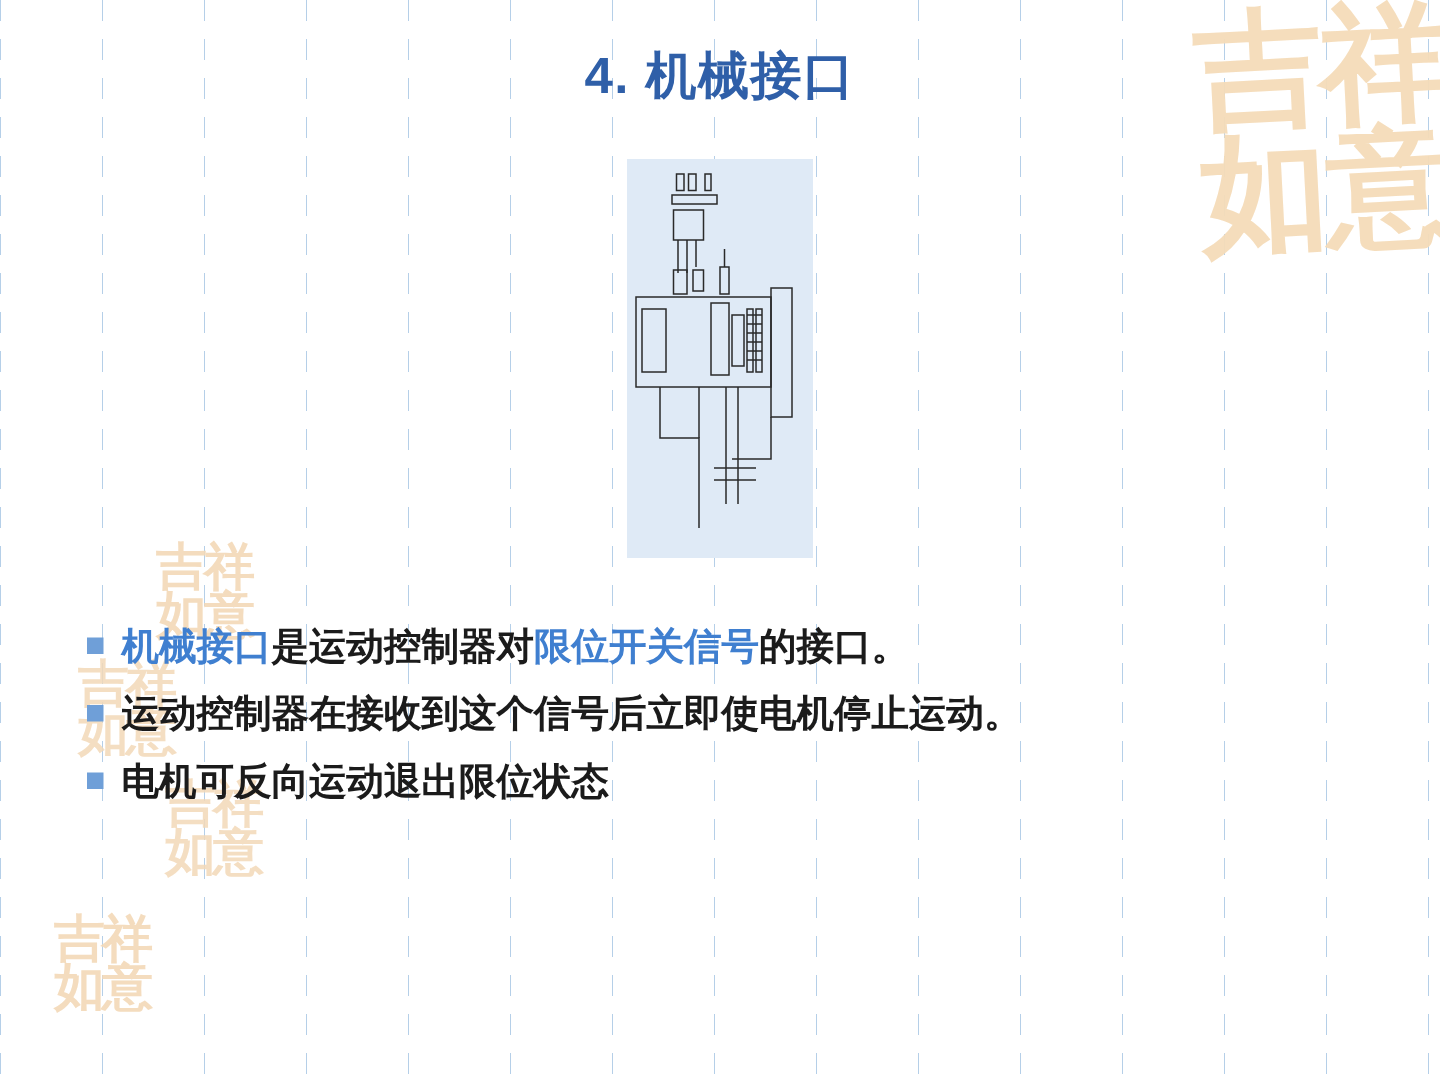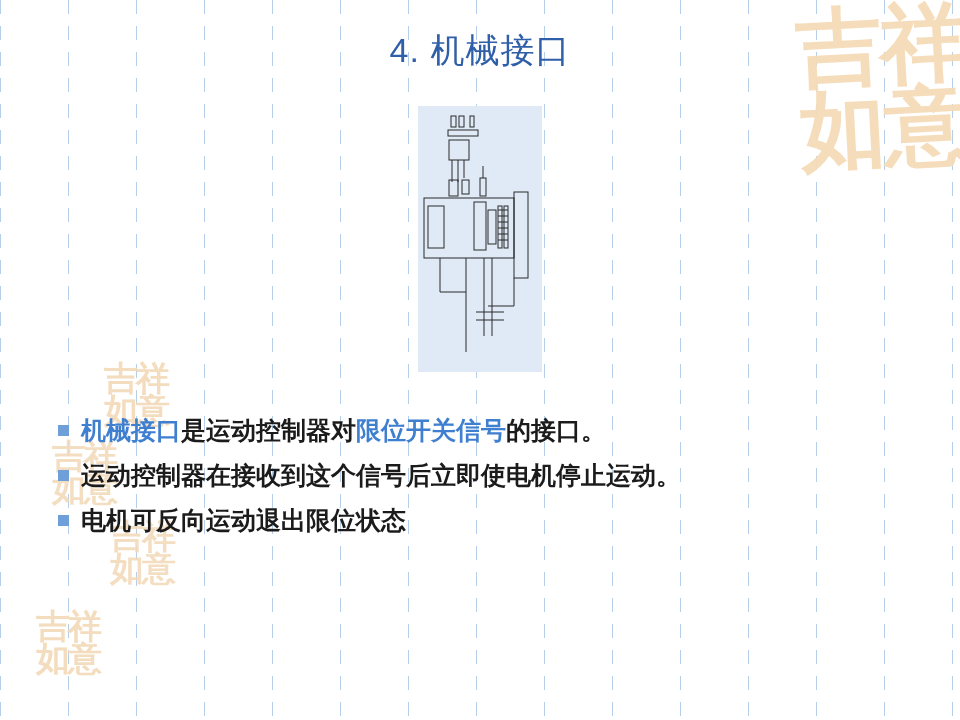--- a/index.html
+++ b/index.html
@@ -80,21 +80,21 @@
     opacity: .9;
   }
 
   #title {
     position: absolute;
     left: 0;
     right: 0;
     top: 28px;
     text-align: center;
     font-size: 34px;
-    font-weight: normal;
+    font-weight: bold;
     color: #2f5fa8;
     letter-spacing: 1px;
   }
 
   
   #figure {
     position: absolute;
     left: 418px;
     top: 106px;
     width: 124px;

